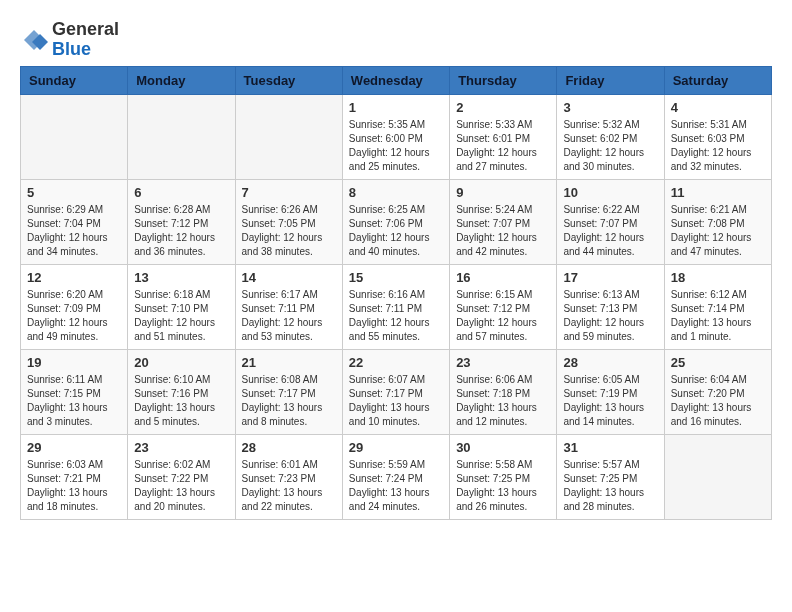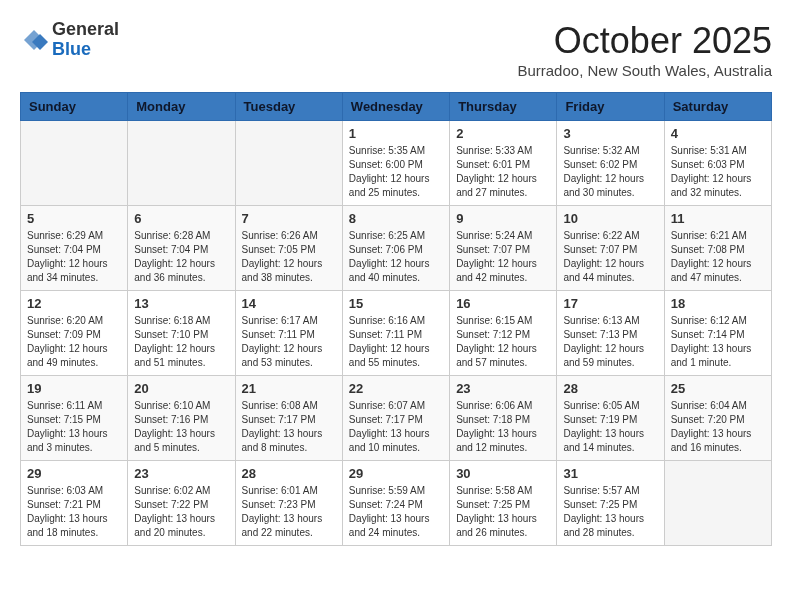--- a/index.html
+++ b/index.html
@@ -7,21 +7,21 @@
       font-family: Arial, sans-serif;
       background: #fff;
       width: 792px;
       min-height: 612px;
       padding: 20px;
     }
     .header {
       display: flex;
       align-items: flex-start;
       justify-content: space-between;
-      margin-bottom: 13px;
+      margin-bottom: 6px;
     }
     .logo {
       display: flex;
       align-items: center;
       gap: 4px;
     }
     .logo-text {
       font-size: 18px;
       font-weight: bold;
       line-height: 1.1;
@@ -94,24 +94,20 @@
   <div class="logo">
     <svg class="logo-icon" viewBox="0 0 28 28">
       <polygon points="14,4 24,14 14,24 4,14" fill="#3a7abf" opacity="0.7"></polygon>
       <polygon points="20,8 28,16 20,24 12,16" fill="#3a7abf"></polygon>
     </svg>
     <div class="logo-text">
       <div class="logo-general">General</div>
       <div class="logo-blue">Blue</div>
     </div>
   </div>
-  <div class="title-block">
-    <div class="month-title">October 2025</div>
-    <div class="location">Burradoo, New South Wales, Australia</div>
-  </div>
 </div>
 
 <table class="calendar">
   <thead>
     <tr>
     <th>Sunday</th>
         <th>Monday</th>
         <th>Tuesday</th>
         <th>Wednesday</th>
         <th>Thursday</th>
@@ -157,21 +153,21 @@
         <td>
           <span class="day-number">5</span>
           <div class="day-info" style="white-space: pre-line;">Sunrise: 6:29 AM
 Sunset: 7:04 PM
 Daylight: 12 hours
 and 34 minutes.</div>
         </td>
         <td>
           <span class="day-number">6</span>
           <div class="day-info" style="white-space: pre-line;">Sunrise: 6:28 AM
-Sunset: 7:04 PM
+Sunset: 7:12 PM
 Daylight: 12 hours
 and 36 minutes.</div>
         </td>
         <td>
           <span class="day-number">7</span>
           <div class="day-info" style="white-space: pre-line;">Sunrise: 6:26 AM
 Sunset: 7:05 PM
 Daylight: 12 hours
 and 38 minutes.</div>
         </td>

